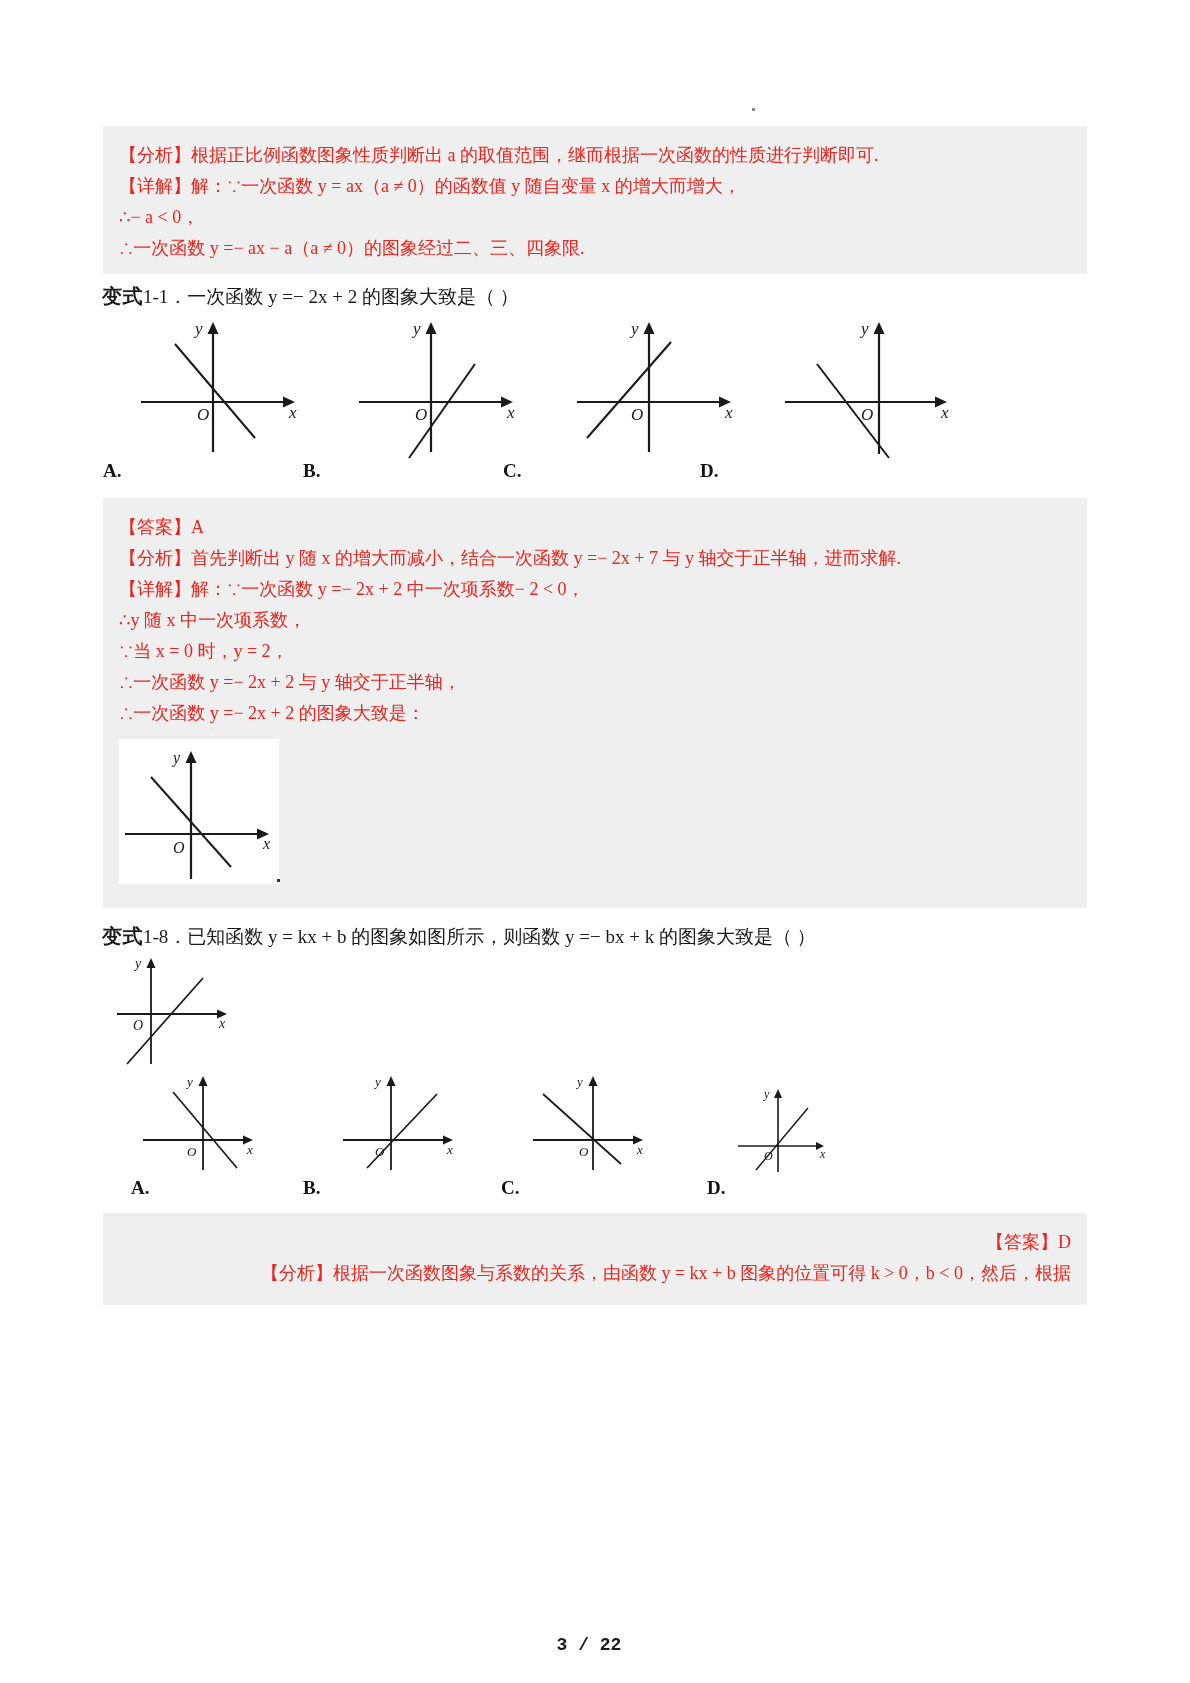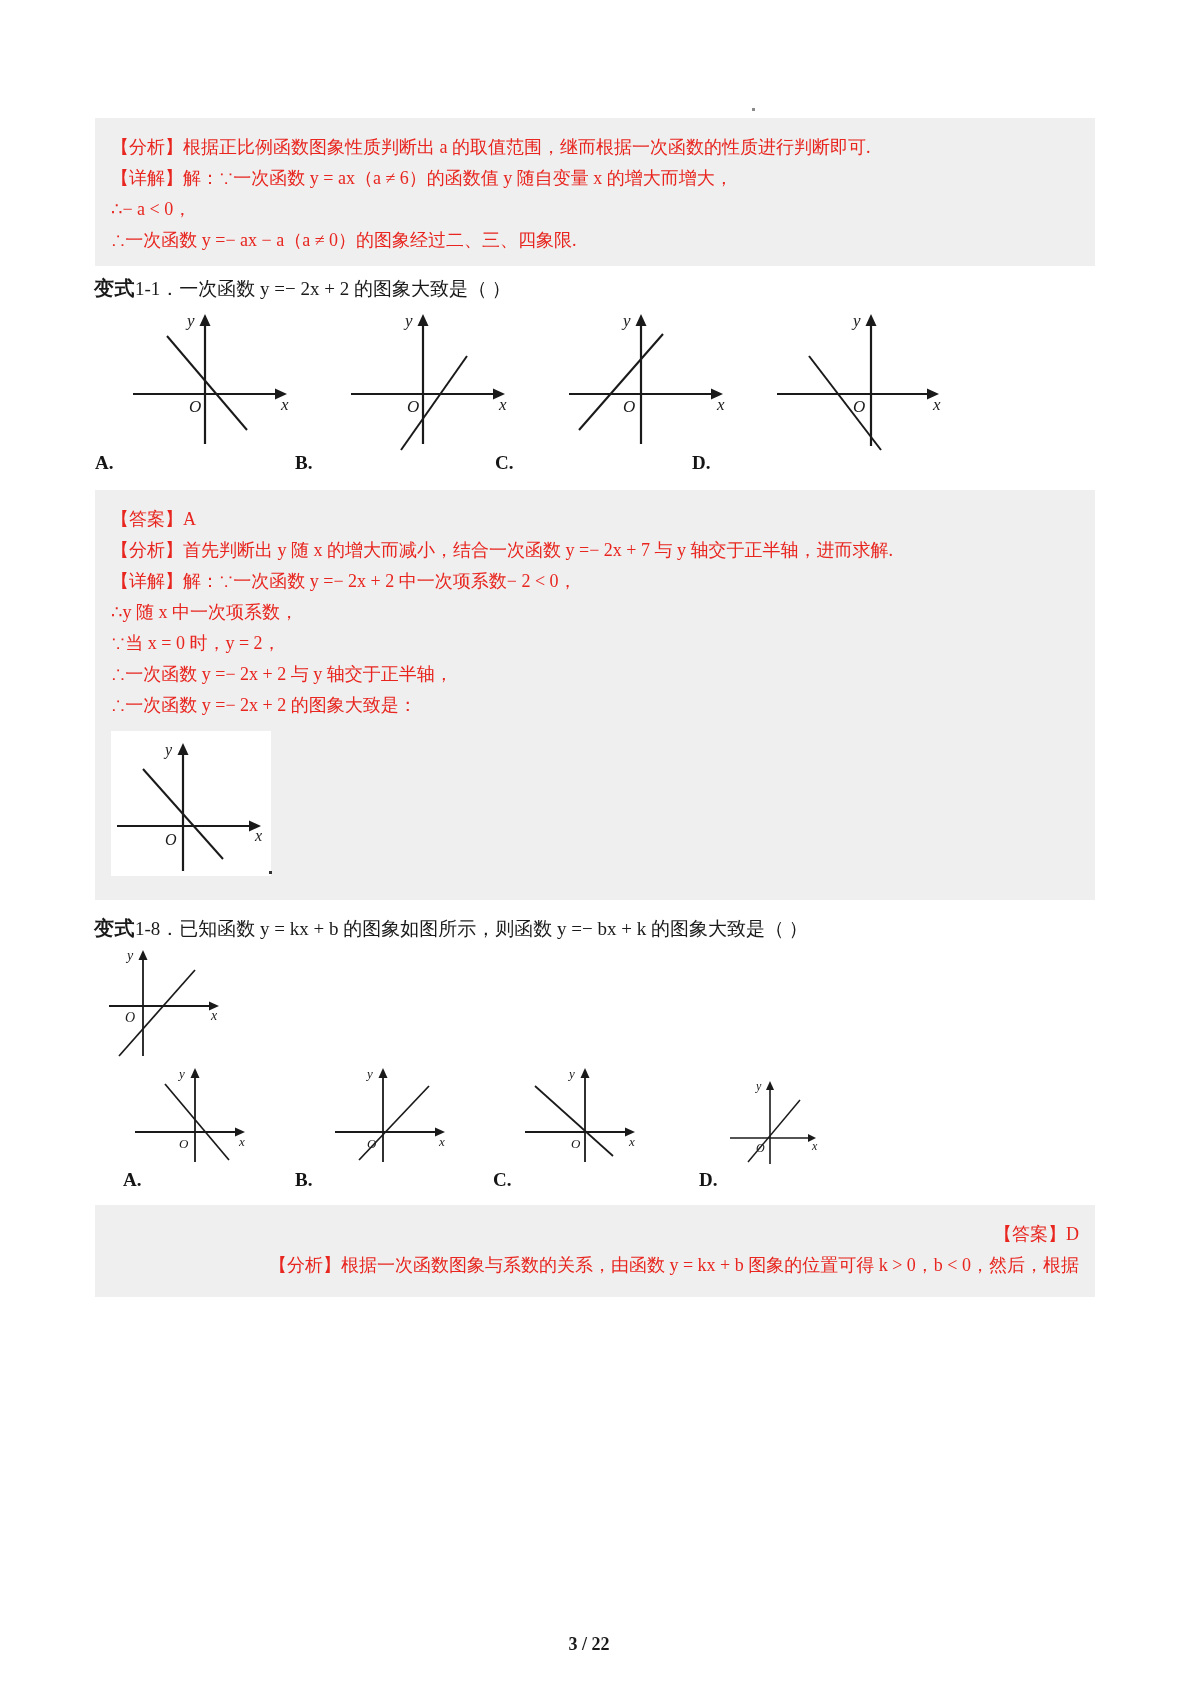--- a/index.html
+++ b/index.html
@@ -4,21 +4,21 @@
 <style>
   * { box-sizing: border-box; }
   html, body { margin:0; padding:0; }
   body {
     width:1190px; height:1683px;
     background:#ffffff;
     font-family:"Liberation Serif","DejaVu Serif",serif;
     position:relative;
     overflow:hidden;
   }
-  .page { position:relative; width:1190px; height:1683px; padding:0; }
+  .page { position:relative; width:1190px; height:1683px; padding:8px; }
 
   
   .shade {
     background:#efefef;
     margin:0 95px;
     padding:14px 16px 10px 16px;
   }
   .red {
     color:#e8251f;
     font-size:18px;
@@ -76,21 +76,21 @@
 
   
   .footer {
     position:absolute;
     left:0; right:12px;
     bottom:28px;
     text-align:center;
     font-size:18px;
     font-weight:bold;
     color:#1a1a1a;
-    font-family:Liberation Serif, serif;
+    font-family:Liberation Mono, monospace;
   }
   .topdot {
     position:absolute;
     left:752px; top:108px;
     width:3px; height:3px;
     background:#8a8a8a;
   }
   .tinydot {
     position:absolute;
     width:4px;height:4px;background:#333;
@@ -99,21 +99,21 @@
 </head>
 <body>
 
 <div class="page">
 
   <div class="topdot"></div>
 
   <div style="height:118px"></div>
   <div class="shade">
     <div class="red">【分析】根据正比例函数图象性质判断出 a 的取值范围，继而根据一次函数的性质进行判断即可.</div>
-    <div class="red">【详解】解：∵一次函数 y = ax（a ≠ 6）的函数值 y 随自变量 x 的增大而增大，</div>
+    <div class="red">【详解】解：∵一次函数 y = ax（a ≠ 0）的函数值 y 随自变量 x 的增大而增大，</div>
     <div class="red">∴− a &lt; 0，</div>
     <div class="red">∴一次函数 y =− ax − a（a ≠ 0）的图象经过二、三、四象限.</div>
   </div>
 
   <div class="qline">
     <span class="qlabel">变式</span><span>1-1．</span><span>一次函数 y =− 2x + 2 的图象大致是（    ）</span>
   </div>
 
   <div class="optrow">
 

